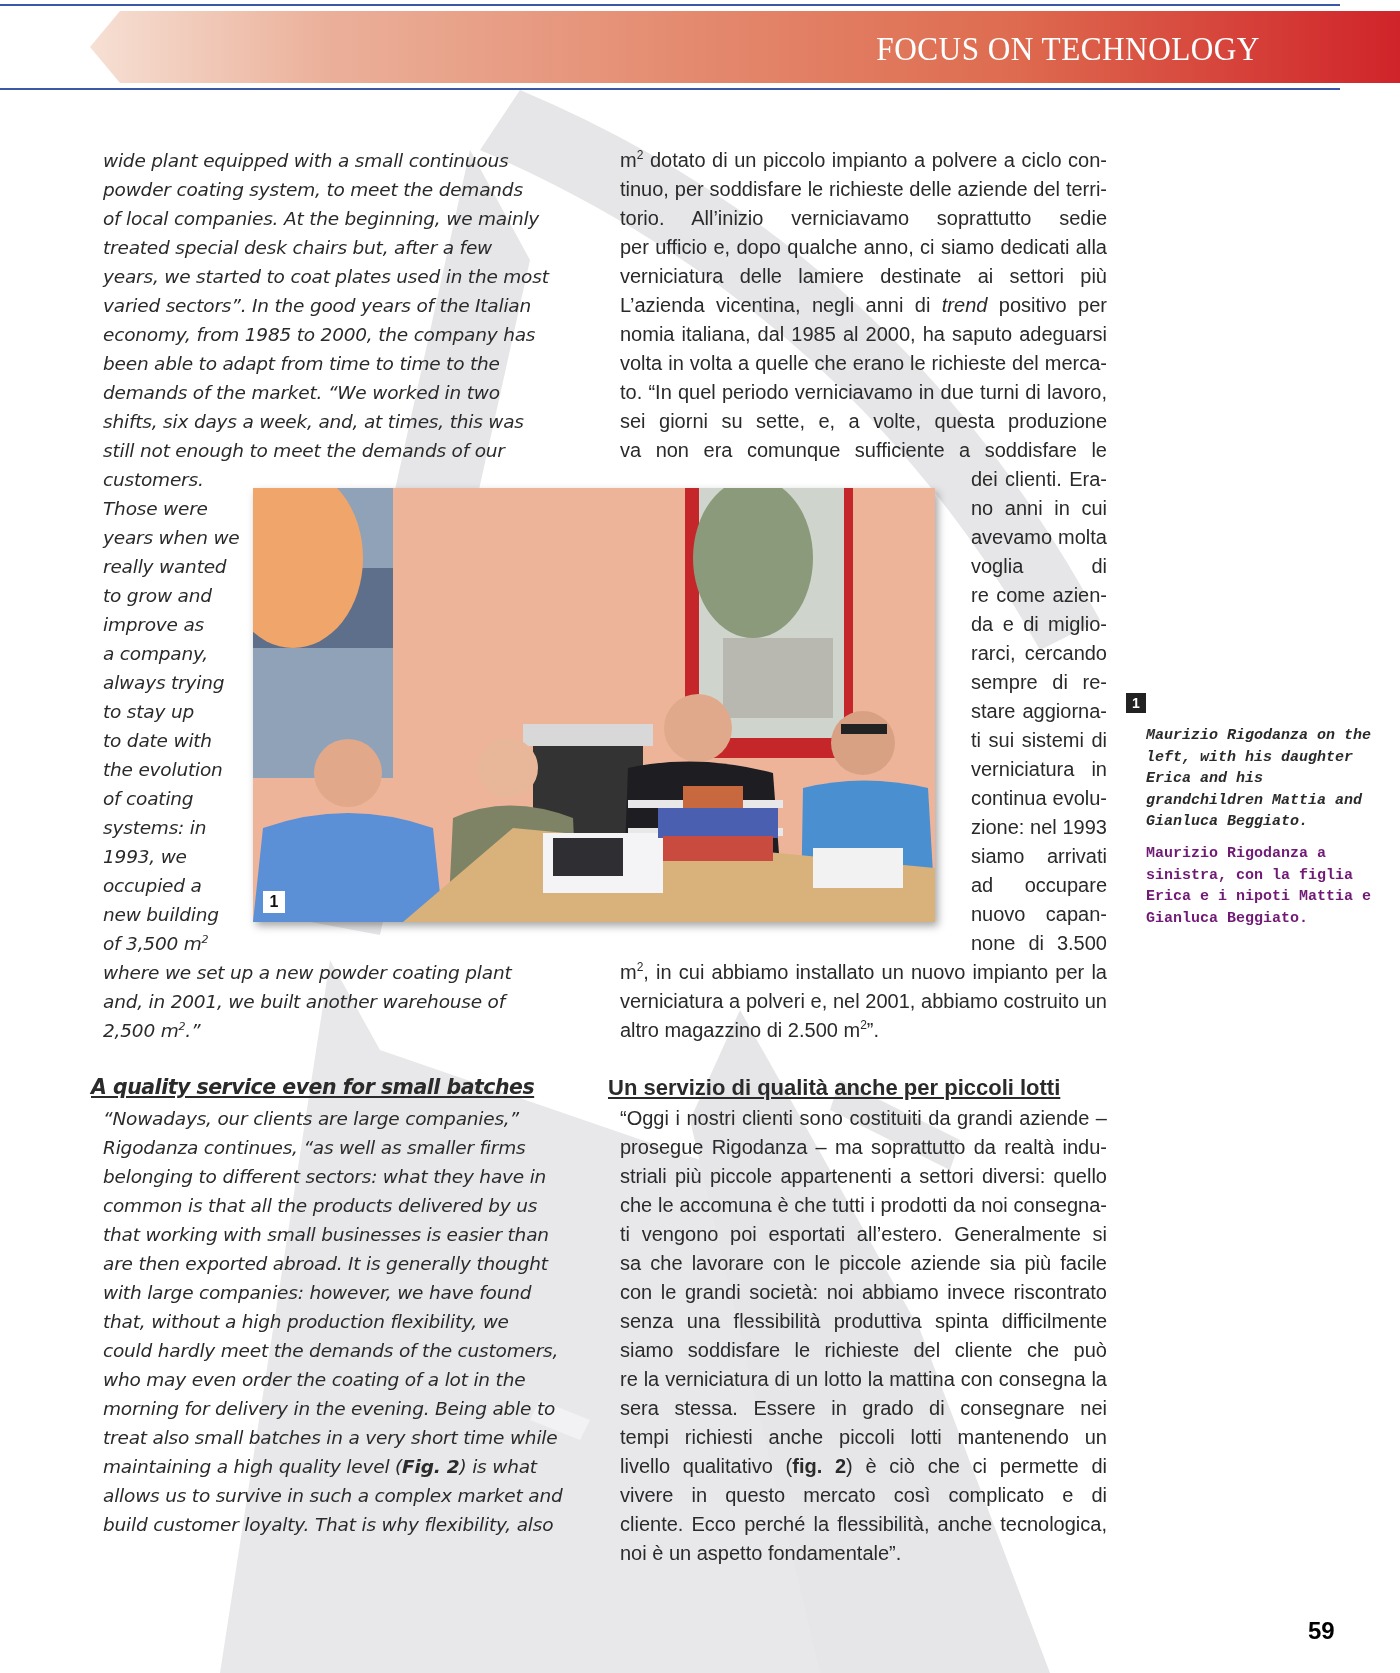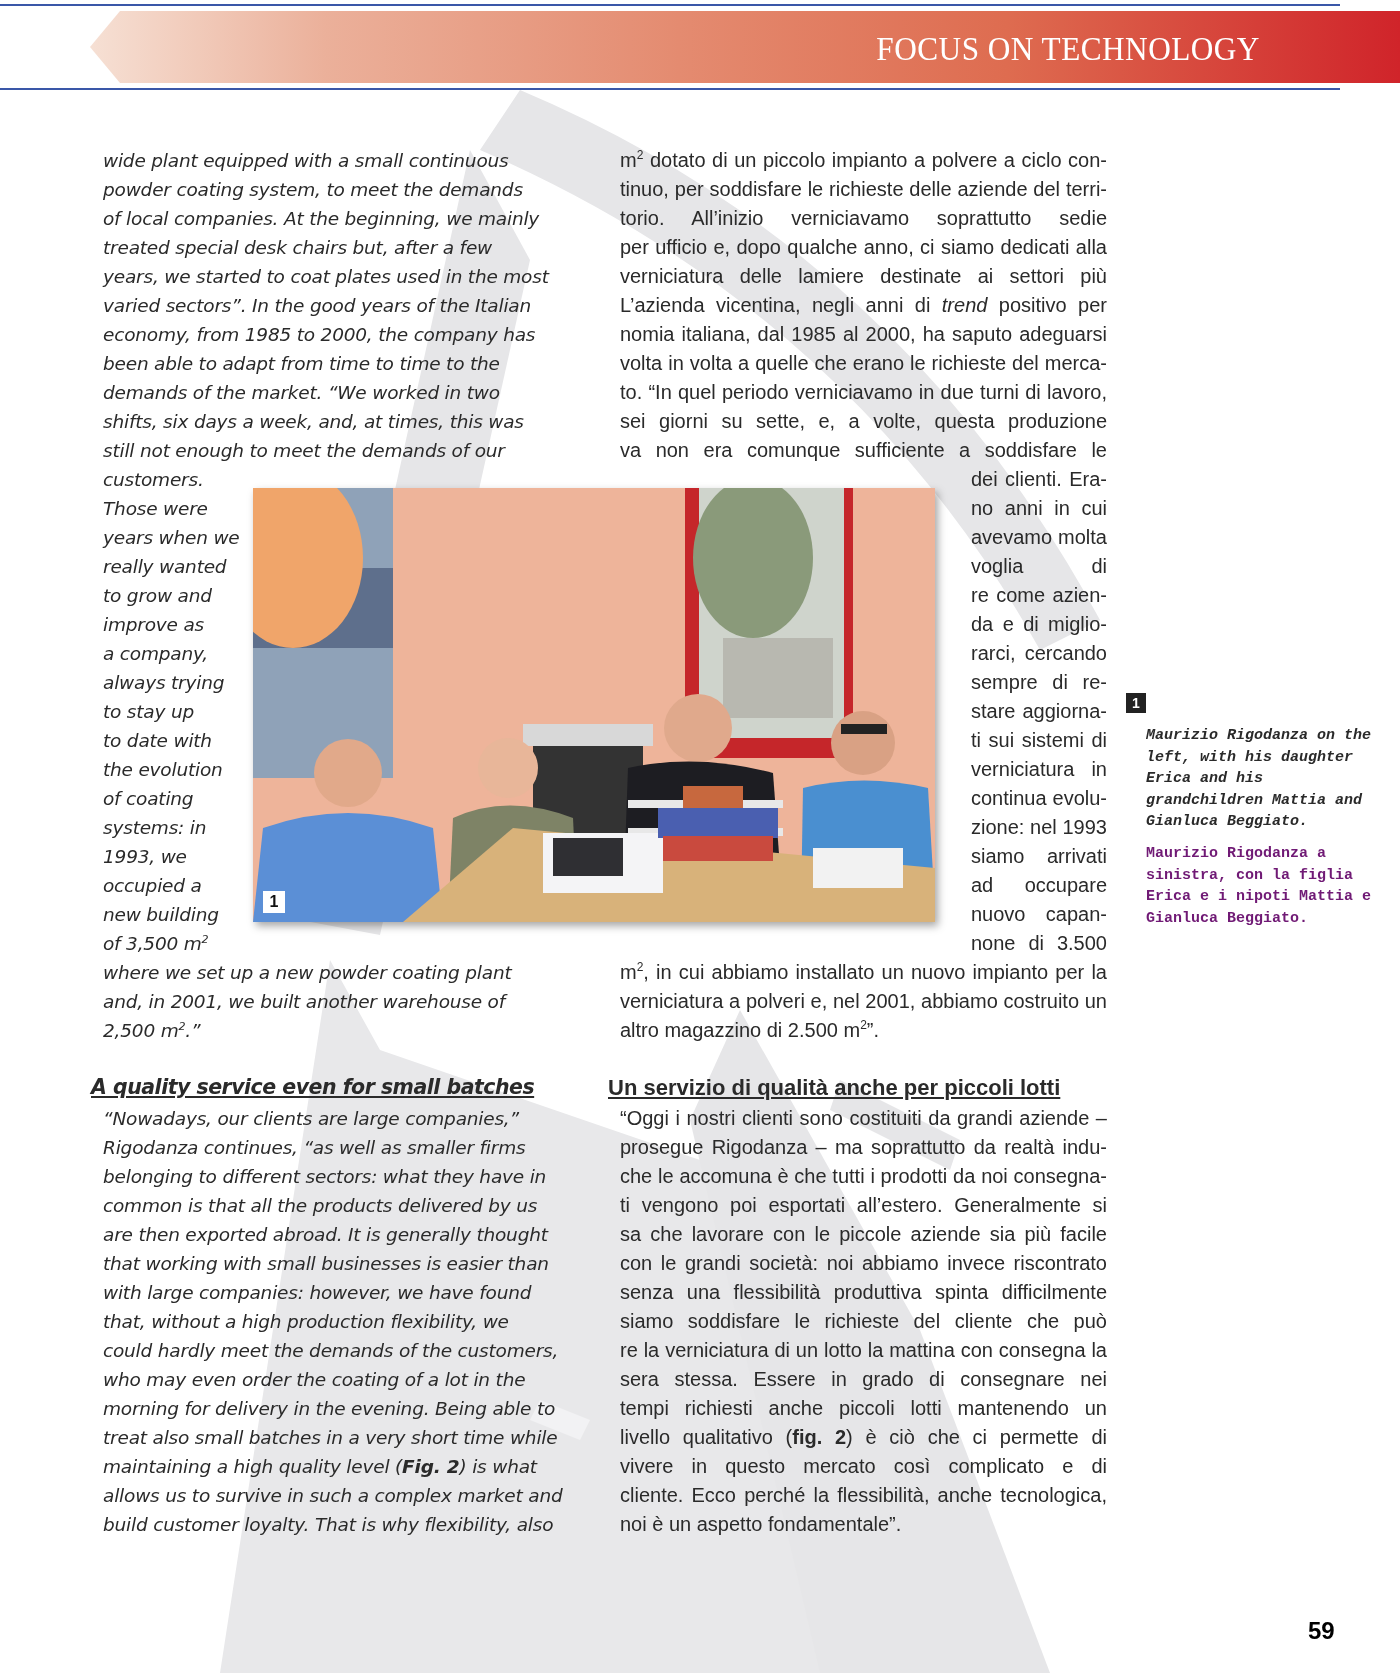--- a/index.html
+++ b/index.html
@@ -196,36 +196,37 @@
 <div class="caption it-cap">Maurizio Rigodanza a sinistra, con la figlia Erica e i nipoti Mattia e Gianluca Beggiato.</div>
 
 <div class="heading en-h">A quality service even for small batches</div>
 <div class="heading it-h">Un servizio di qualità anche per piccoli lotti</div>
 
 <div class="col en" style="left:91px; top:1104px; width:470px;">
   <span class="line">“Nowadays, our clients are large companies,”</span>
   <span class="line">Rigodanza continues, “as well as smaller firms</span>
   <span class="line">belonging to different sectors: what they have in</span>
   <span class="line">common is that all the products delivered by us</span>
+  <span class="line">that working with small businesses is easier than</span>
   <span class="line">are then exported abroad. It is generally thought</span>
-  <span class="line">that working with small businesses is easier than</span>
   <span class="line">with large companies: however, we have found</span>
   <span class="line">that, without a high production flexibility, we</span>
   <span class="line">could hardly meet the demands of the customers,</span>
   <span class="line">who may even order the coating of a lot in the</span>
   <span class="line">morning for delivery in the evening. Being able to</span>
   <span class="line">treat also small batches in a very short time while</span>
   <span class="line"><span>maintaining a high quality level (</span><b>Fig. 2</b><span>) is what</span></span>
   <span class="line">allows us to survive in such a complex market and</span>
   <span class="line">build customer loyalty. That is why flexibility, also</span>
 </div>
 
 <div class="col it" style="left:608px; top:1104px; width:487px;">
   <span class="line">“Oggi i nostri clienti sono costituiti da grandi aziende –</span>
   <span class="line">prosegue Rigodanza – ma soprattutto da realtà indu-</span>
+  <span class="line">striali più piccole appartenenti a settori diversi: quello</span>
   <span class="line">che le accomuna è che tutti i prodotti da noi consegna-</span>
   <span class="line">ti vengono poi esportati all’estero. Generalmente si pen-</span>
   <span class="line">sa che lavorare con le piccole aziende sia più facile che</span>
   <span class="line">con le grandi società: noi abbiamo invece riscontrato che</span>
   <span class="line">senza una flessibilità produttiva spinta difficilmente pos-</span>
   <span class="line">siamo soddisfare le richieste del cliente che può ordina-</span>
   <span class="line">re la verniciatura di un lotto la mattina con consegna la</span>
   <span class="line">sera stessa. Essere in grado di consegnare nei brevissimi</span>
   <span class="line">tempi richiesti anche piccoli lotti mantenendo un elevato</span>
   <span class="line"><span>livello qualitativo (</span><b>fig. 2</b><span>) è ciò che ci permette di soprav-</span></span>

